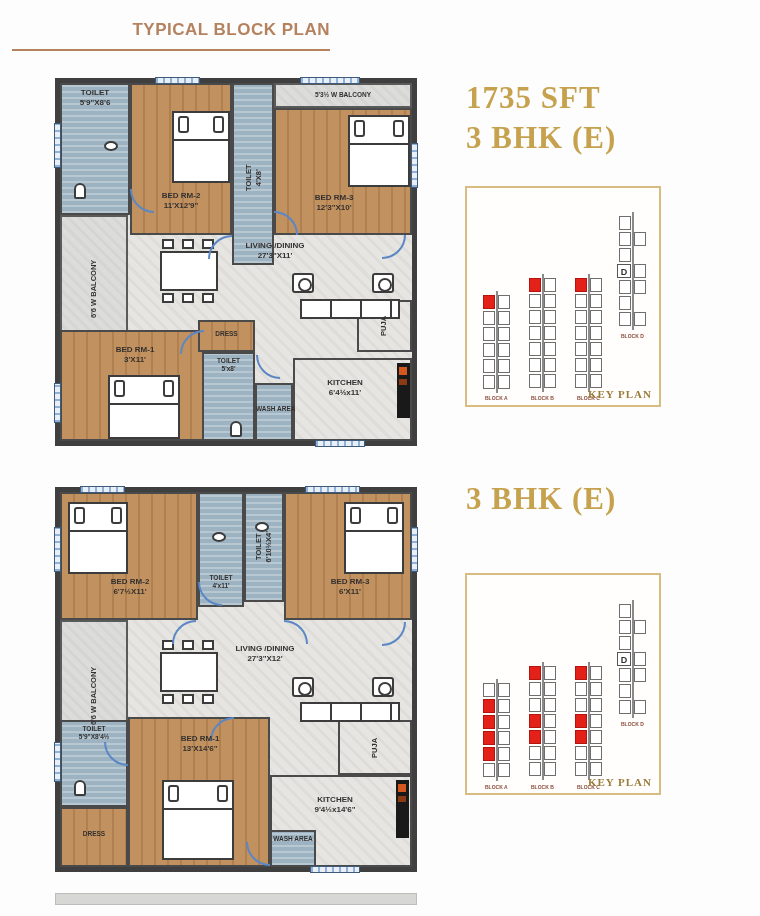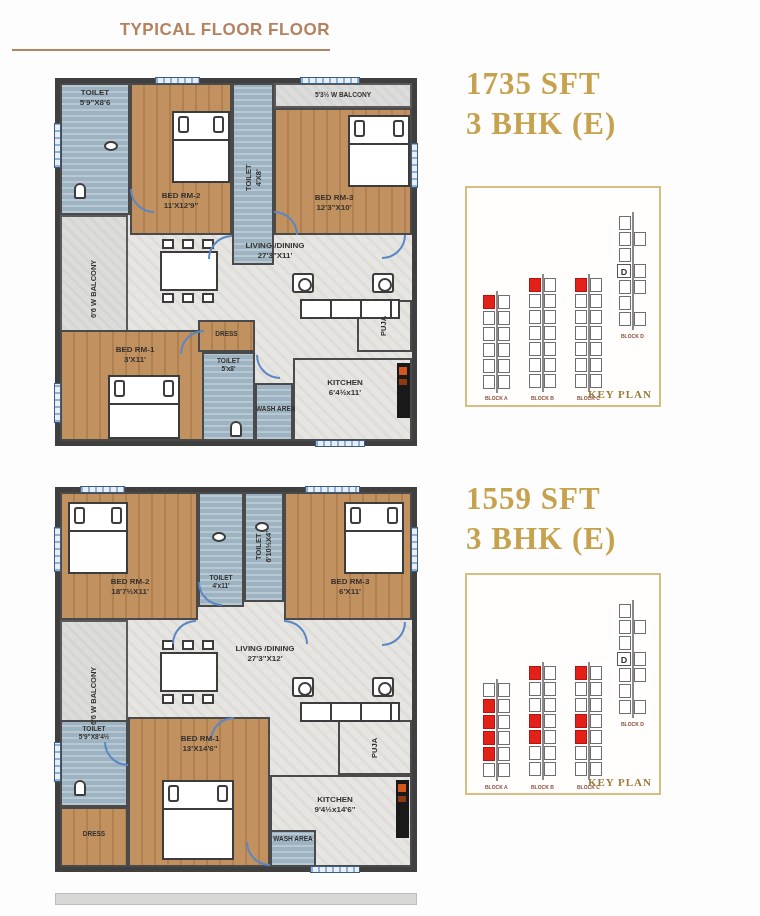--- a/index.html
+++ b/index.html
@@ -60,21 +60,21 @@
   .kc.red { background:#e32119; border-color:#b31410; }
   .kc.hide { visibility:hidden; }
   .klabel { position:absolute; font-size:5px; font-weight:bold; color:#8b4a3a; white-space:nowrap; }
   .dletter { position:absolute; width:14px; height:14px; background:#fff; border:1px solid #555; font-size:9px; font-weight:bold; color:#333; text-align:center; line-height:14px; z-index:2; }
   .kptext { position:absolute; right:7px; bottom:5px; font-family:"Liberation Serif",serif; font-weight:bold; font-size:11px; color:#9c7c3c; letter-spacing:1px; }
 </style>
 </head>
 <body>
 
 <div class="title-wrap">
-  <span>TYPICAL FLOOR FLOOR</span>
+  <span>TYPICAL BLOCK PLAN</span>
 </div>
 
 <div class="plan" style="left:55px; top:78px; width:362px; height:368px;">
 
   <div class="room blue" style="left:0;top:0;width:70px;height:132px;"></div>
   <div class="rlabel" style="left:4px;top:5px;width:62px;">
     <span>TOILET</span>
       <span>5'9"X8'6</span>
   </div>
   <div class="room wood" style="left:70px;top:0;width:102px;height:152px;"></div>
@@ -176,21 +176,21 @@
   <div class="arc" style="left:196px;top:272px;"></div>
 
   <div class="winh" style="left:95px;top:-6px;width:45px;"></div>
   <div class="winh" style="left:240px;top:-6px;width:60px;"></div>
   <div class="winv" style="left:-6px;top:40px;height:45px;"></div>
   <div class="winv" style="left:351px;top:60px;height:45px;"></div>
   <div class="winv" style="left:-6px;top:300px;height:40px;"></div>
   <div class="winh" style="left:255px;top:357px;width:50px;"></div>
 </div>
 
-<div class="spec" style="left:466px;top:64px;">
+<div class="spec" style="left:466px;top:78px;">
   <div>1735 SFT</div>
   <div>3 BHK (E)</div>
 </div>
 
 <div class="keyplan" style="left:465px;top:186px;height:221px;">
   <div class="kblock" style="left:16px;top:107px;">
     <div class="kcells">
         <div class="kc red"></div>
         <div class="kc"></div>
         <div class="kc"></div>
@@ -264,21 +264,21 @@
     <div class="dletter" style="left:-2px;top:48px;">D</div>
     <div class="klabel" style="left:2px;top:117px;">BLOCK D</div>
   </div>
   <div class="kptext">KEY PLAN</div>
 </div>
 
 <div class="plan" style="left:55px; top:487px; width:362px; height:385px;">
   <div class="room wood" style="left:0;top:0;width:138px;height:128px;"></div>
   <div class="rlabel" style="left:20px;top:85px;width:100px;">
     <span>BED RM-2</span>
-      <span>18'7½X11'</span>
+      <span>6'7½X11'</span>
   </div>
   <div class="room blue" style="left:138px;top:0;width:46px;height:115px;"></div>
   <div class="rlabel sm" style="left:139px;top:82px;width:44px;">
     <span>TOILET</span>
       <span>4'x11'</span>
   </div>
   <div class="room blue" style="left:184px;top:0;width:40px;height:110px;"></div>
   <div class="vwrap" style="left:184px;top:15px;width:40px;height:80px;">
     <div class="rot">
         <span>TOILET</span>
@@ -371,21 +371,20 @@
   <div class="winh" style="left:20px;top:-6px;width:45px;"></div>
   <div class="winh" style="left:245px;top:-6px;width:55px;"></div>
   <div class="winv" style="left:-6px;top:35px;height:45px;"></div>
   <div class="winv" style="left:351px;top:35px;height:45px;"></div>
   <div class="winv" style="left:-6px;top:250px;height:40px;"></div>
   <div class="winh" style="left:250px;top:374px;width:50px;"></div>
 </div>
 <div class="plinth"></div>
 
 <div class="spec" style="left:466px;top:479px;">
-  <div>1559 SFT</div>
   <div>3 BHK (E)</div>
 </div>
 
 <div class="keyplan" style="left:465px;top:573px;height:222px;">
   <div class="kblock" style="left:16px;top:108px;">
     <div class="kcells">
         <div class="kc"></div>
         <div class="kc"></div>
         <div class="kc red"></div>
         <div class="kc"></div>

